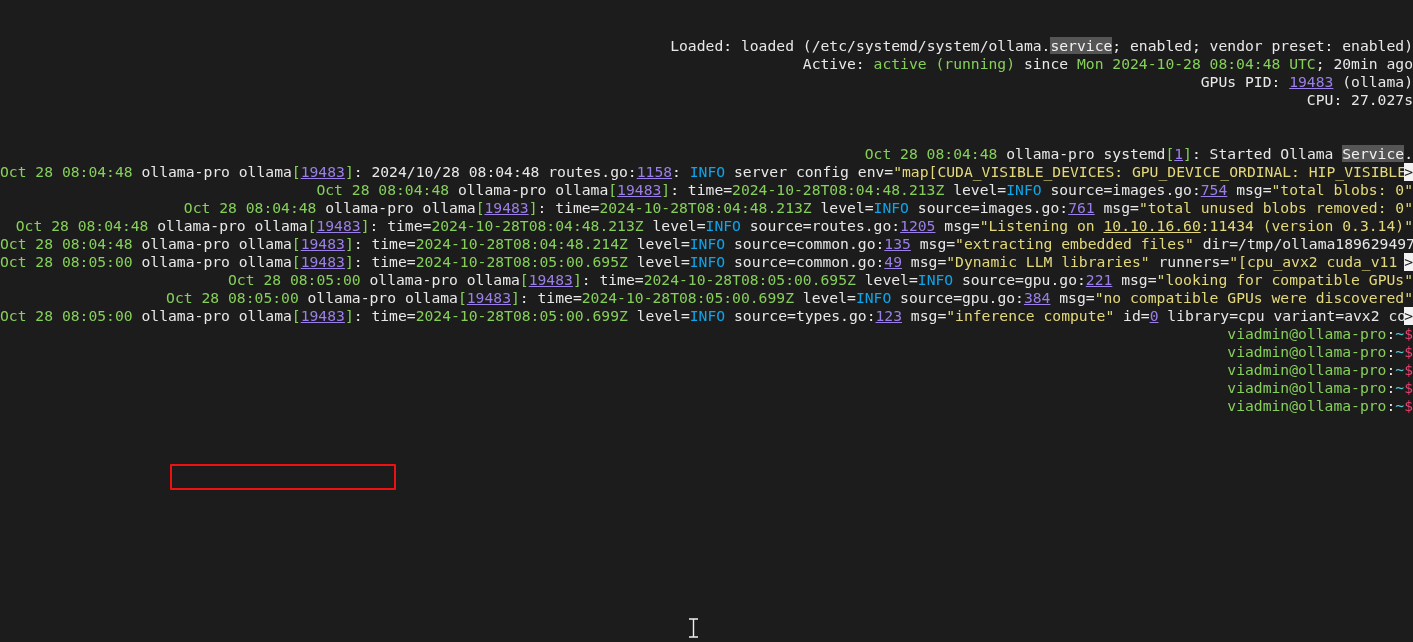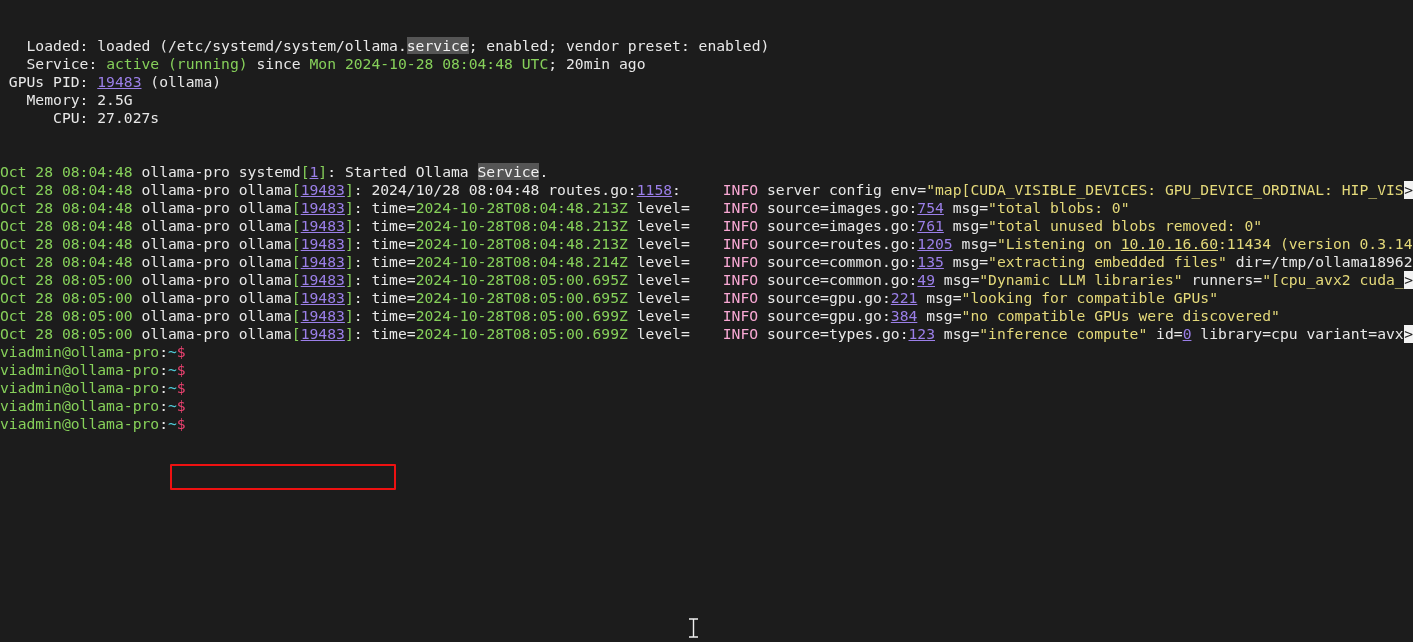--- a/index.html
+++ b/index.html
@@ -24,28 +24,29 @@
     width: 1413px;
     padding: 1px 0 0 0;
     box-sizing: border-box;
   }
   .row {
     height: 18px;
     line-height: 18px;
     white-space: pre;
     overflow: hidden;
     color: #e6e6e6;
+    text-align: right;
   }
   .blank { height: 18px; }
 
   
   .c-green    { color: #86d05a; }
   .c-white    { color: #e8e8e8; }
   .c-purple   { color: #9b7fe8; text-decoration: underline; }
-  .c-blue     { color: #f9a8d4; margin-left: 33px; }
+  .c-blue     { color: #0ea5e9; }
   .c-cyan     { color: #4fc9d6; }
   .c-pink     { color: #e8416f; }
   .c-yellow   { color: #e4d97a; }
   .hl {
     background: #555555;
     color: #f2f2f2;
   }
   .more {
     background: #f2f2f2;
     color: #1c1c1c;
@@ -83,23 +84,22 @@
     <div class="row">
       
     </div>
 
     <div class="row">
       
     </div>
 
     <div id="status-fields">
         <div class="row"><span class="c-white">   Loaded:</span><span class="c-white"> loaded (/etc/systemd/system/ollama.</span><span class="hl">service</span><span class="c-white">; enabled; vendor preset: enabled)</span></div>
-        <div class="row"><span class="c-white">   Service:</span><span class="c-white"> </span><span class="c-green">active (running)</span><span class="c-white"> since </span><span class="c-green">Mon 2024-10-28 08:04:48 UTC</span><span class="c-white">; 20min ago</span></div>
+        <div class="row"><span class="c-white">   Active:</span><span class="c-white"> </span><span class="c-green">active (running)</span><span class="c-white"> since </span><span class="c-green">Mon 2024-10-28 08:04:48 UTC</span><span class="c-white">; 20min ago</span></div>
         <div class="row"><span class="c-white"> GPUs PID:</span><span class="c-white"> </span><span class="c-purple">19483</span><span class="c-white"> (ollama)</span></div>
-        <div class="row"><span class="c-white">   Memory:</span><span class="c-white"> 2.5G</span></div>
         <div class="row"><span class="c-white">      CPU:</span><span class="c-white"> 27.027s</span></div>
       </div>
 
     <div class="row">
       
     </div>
 
     <div class="blank"></div>
 
     <div id="journal">

